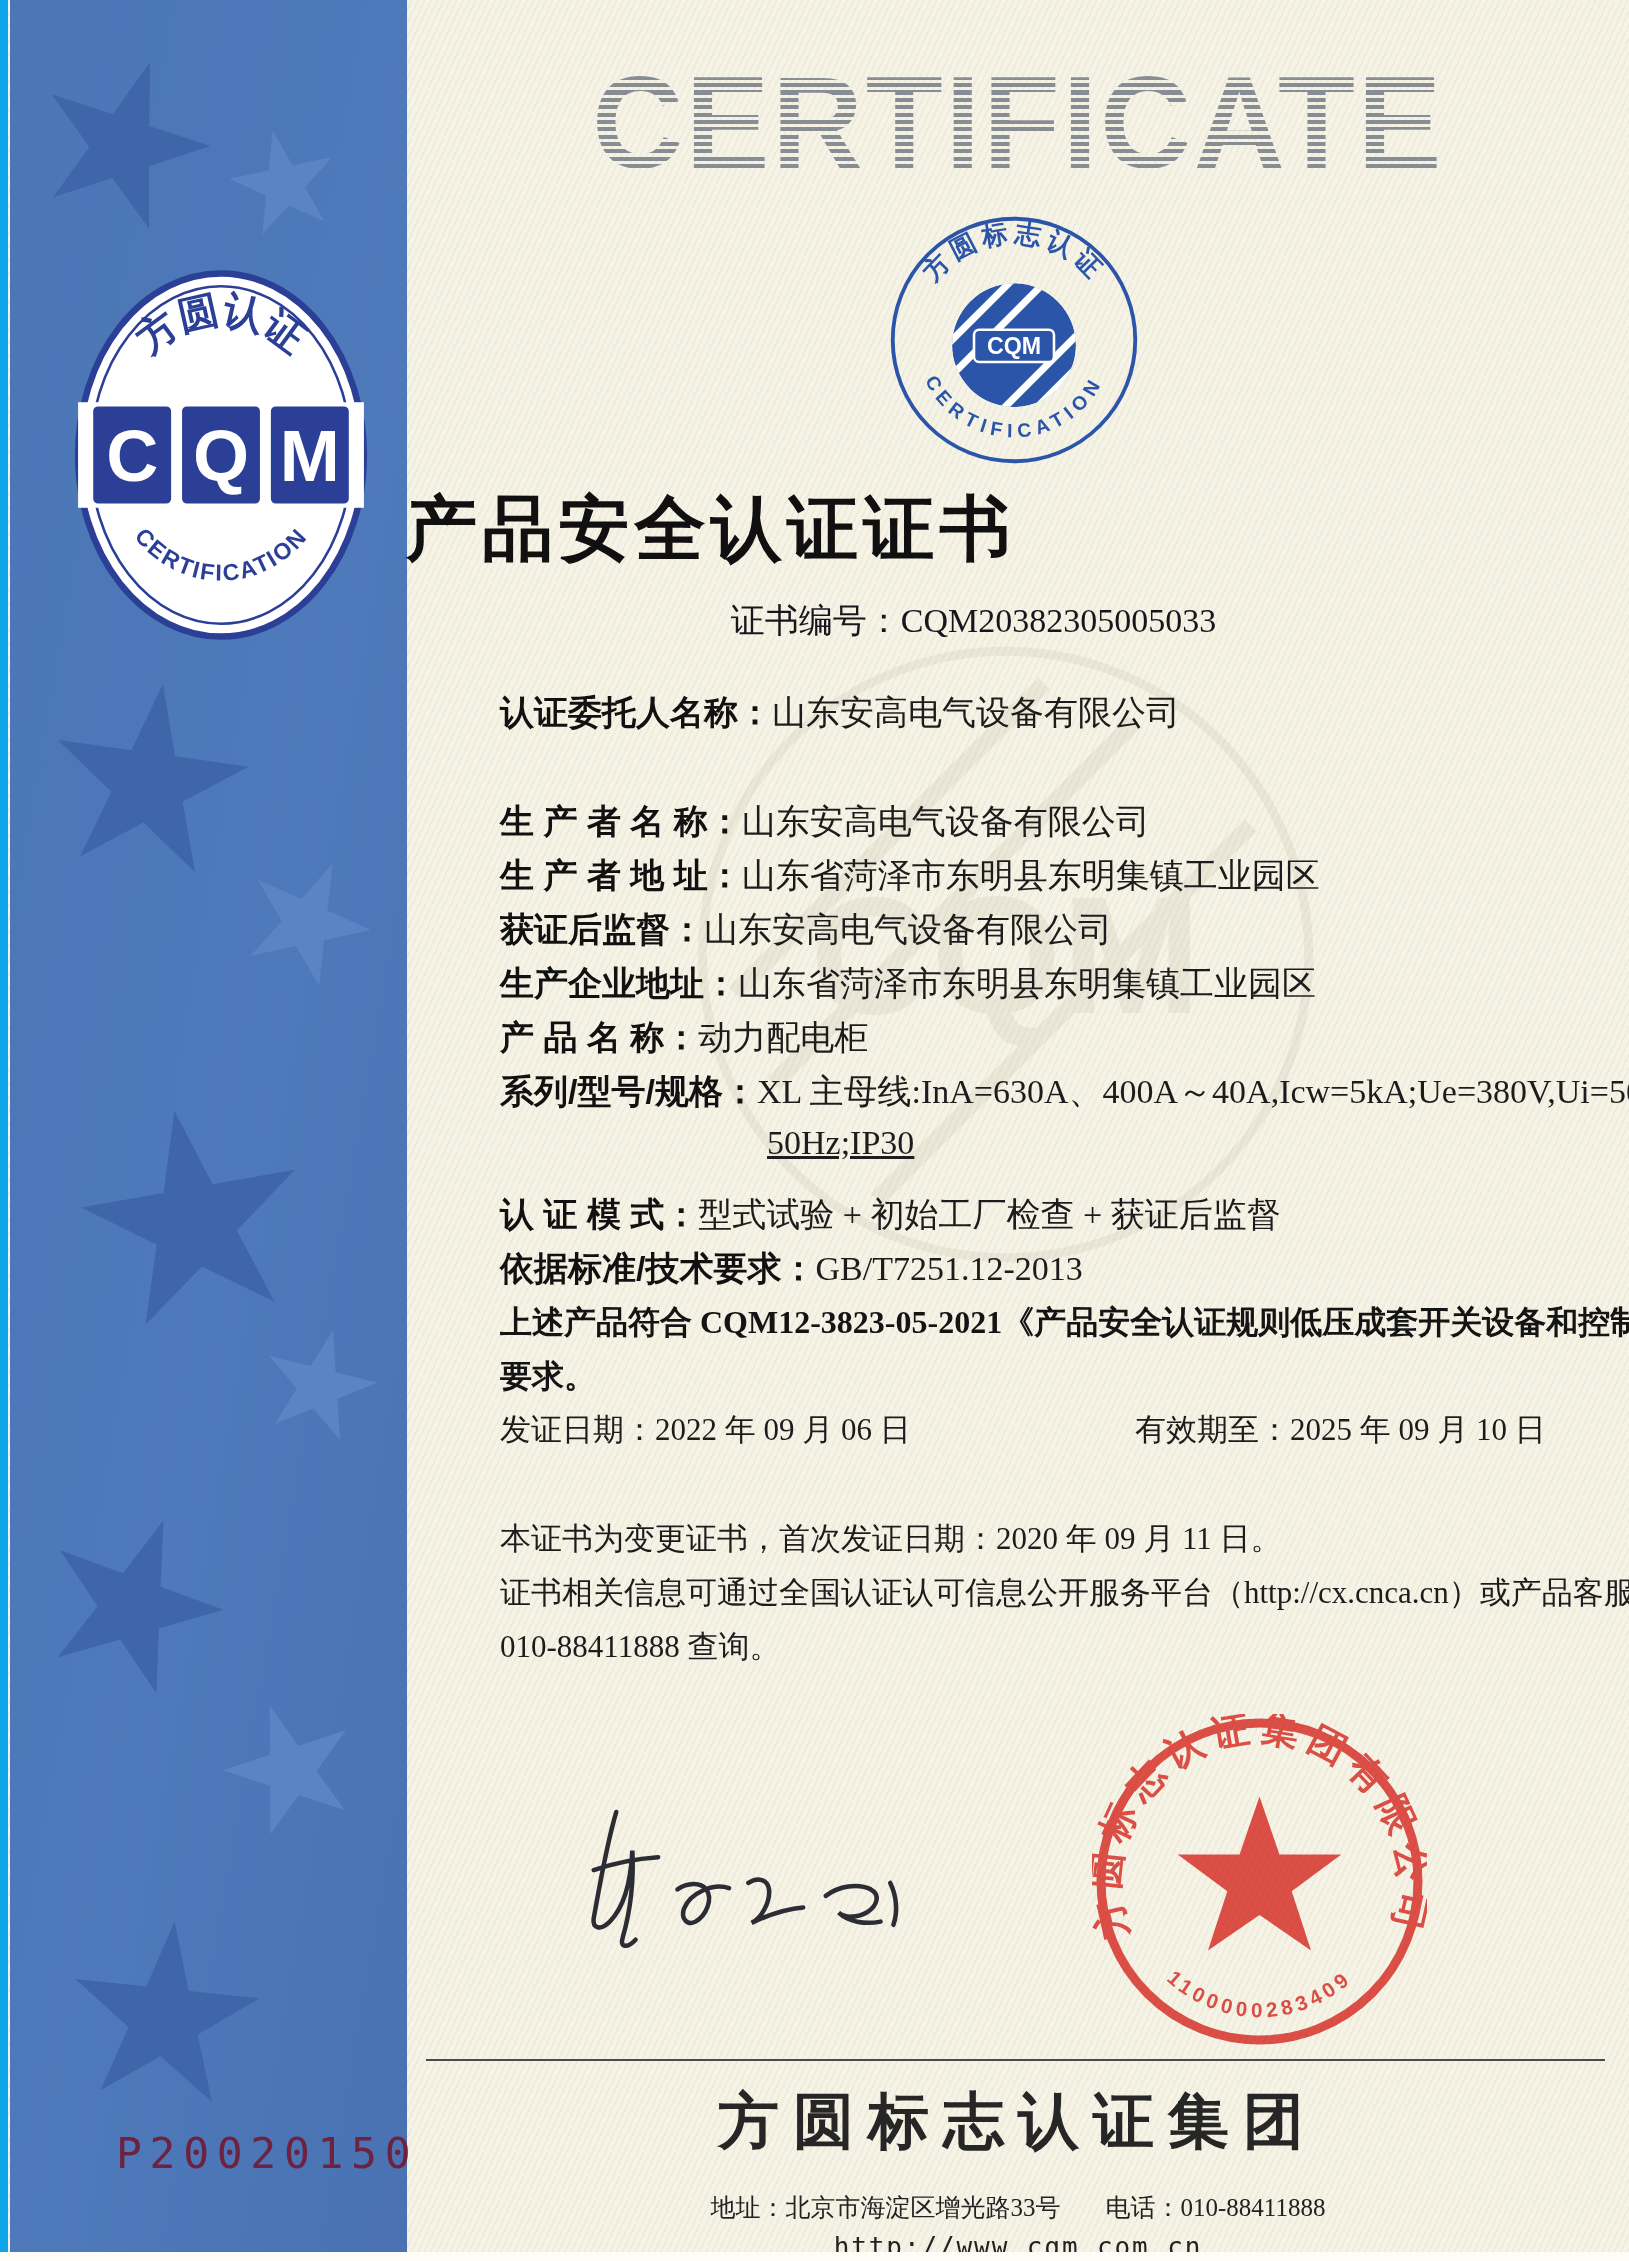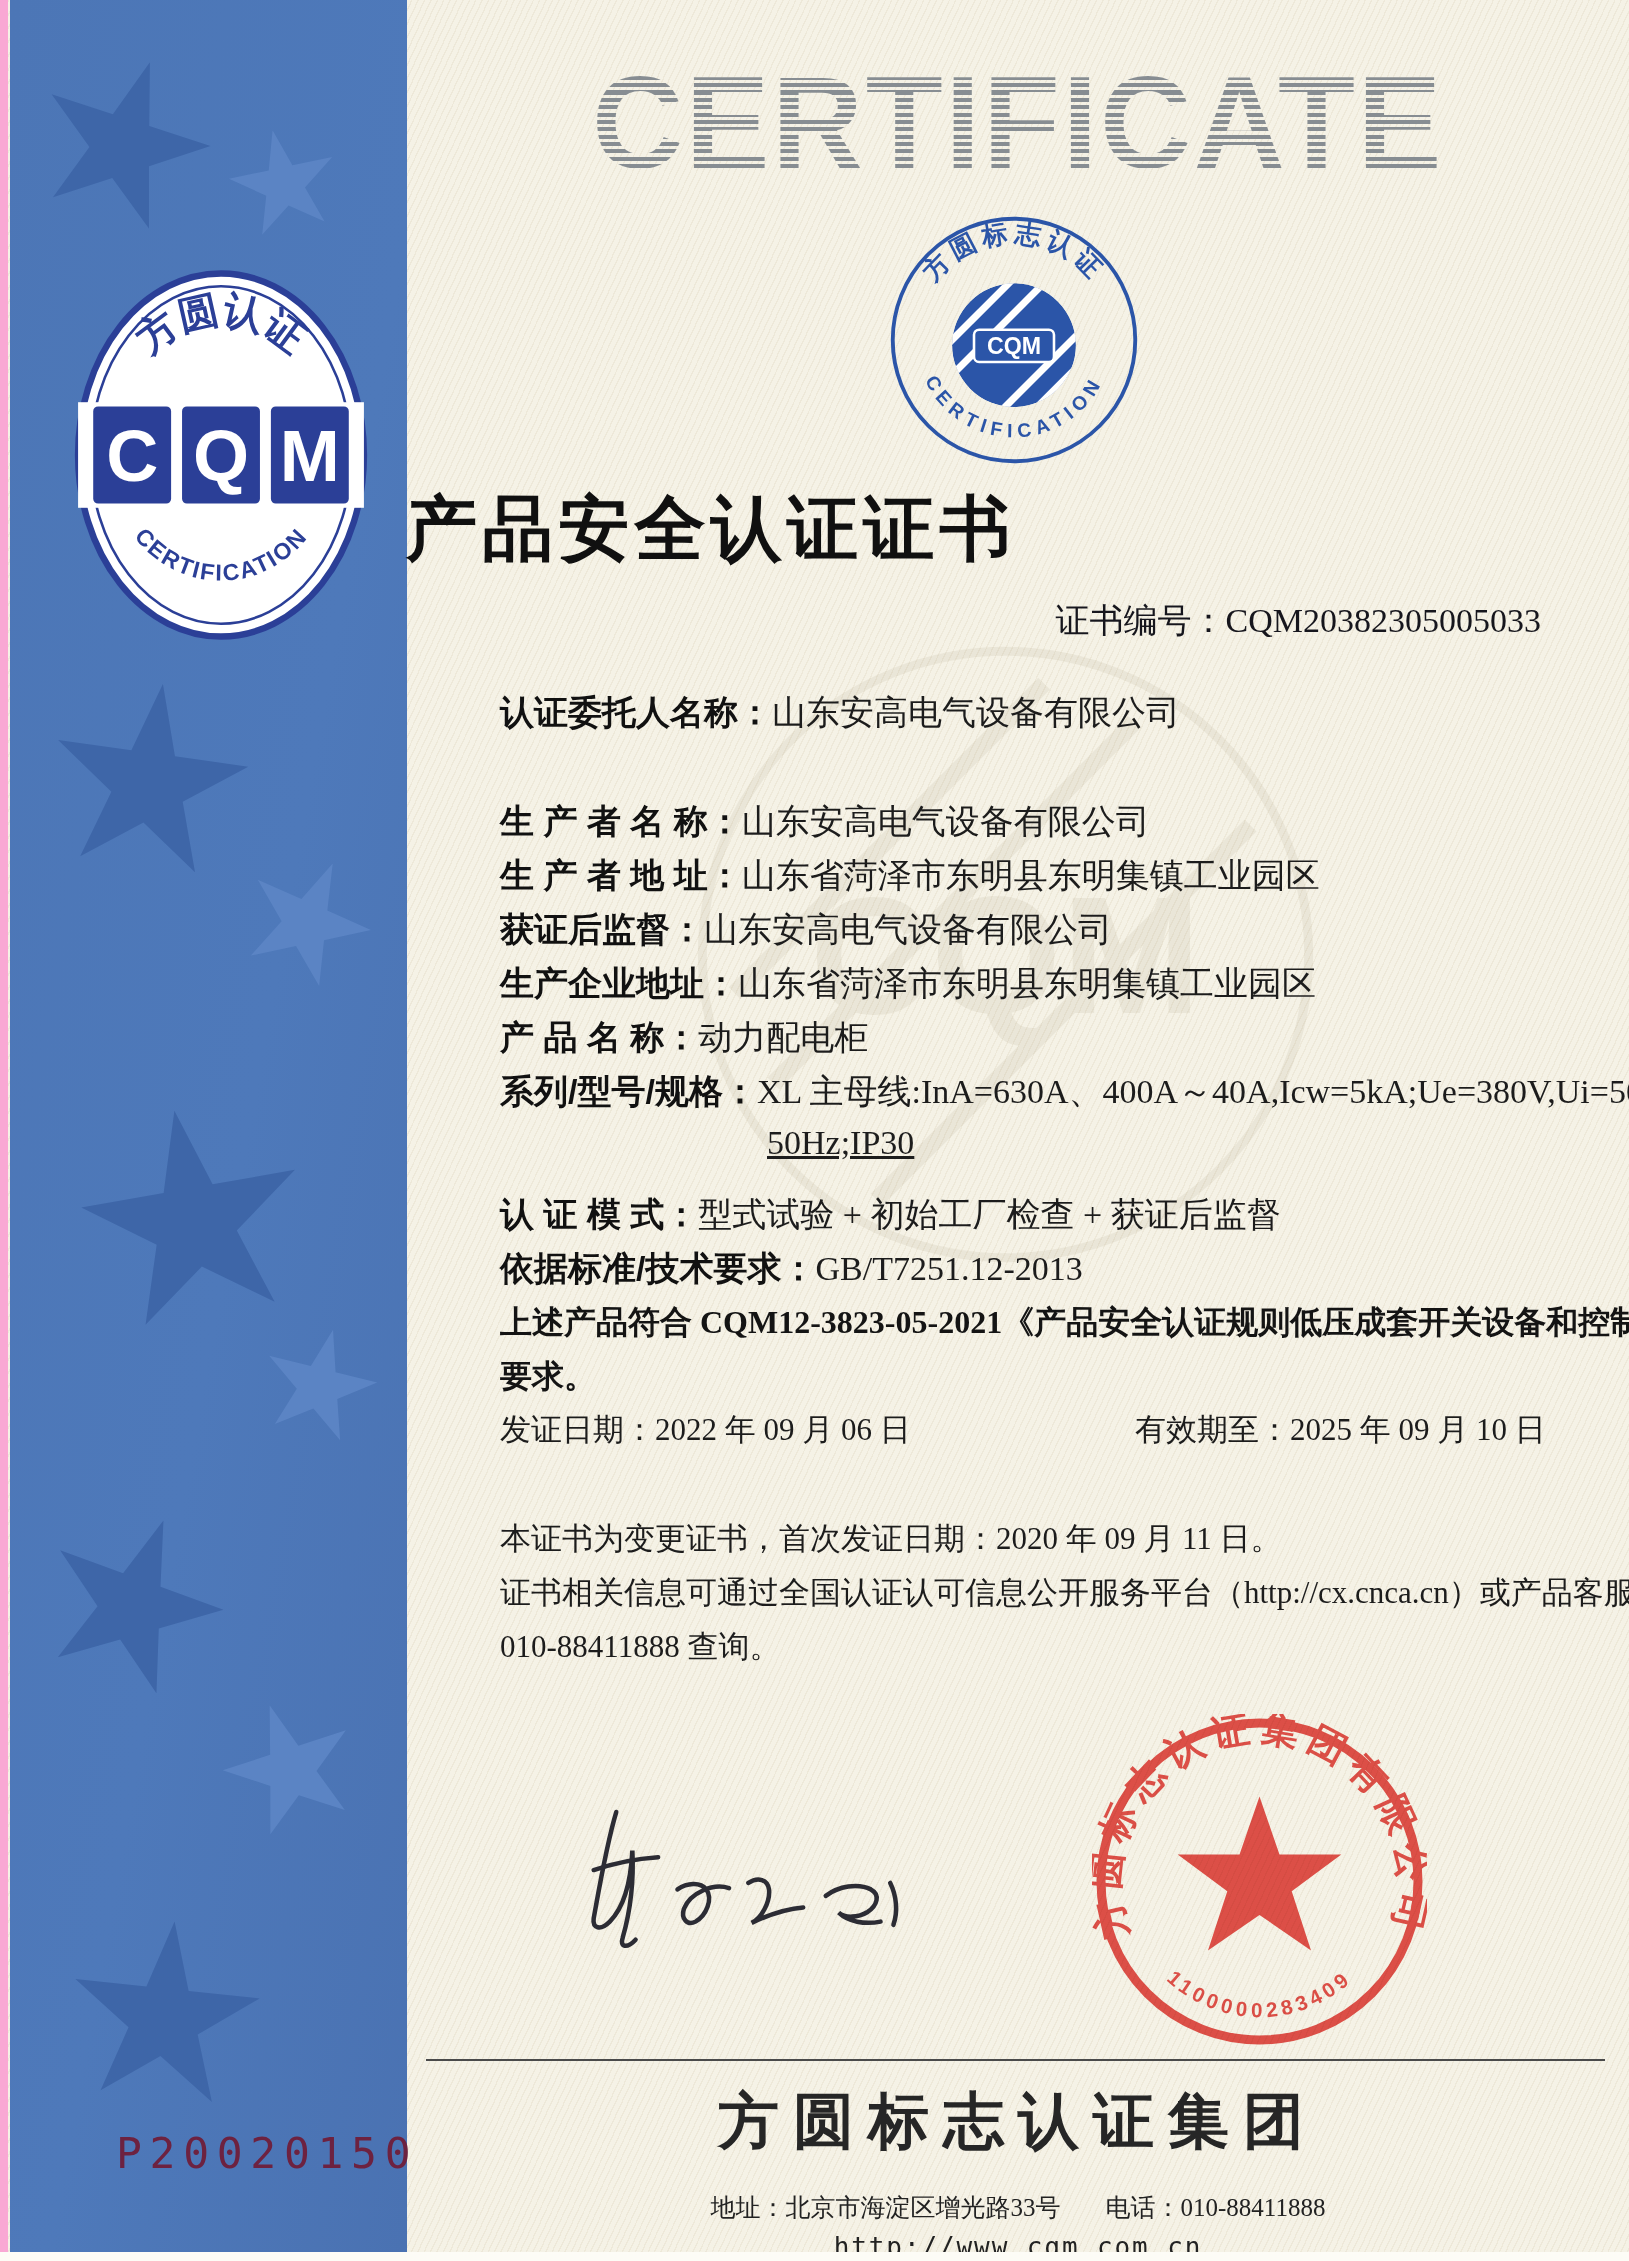--- a/index.html
+++ b/index.html
@@ -1,16 +1,16 @@
 <!DOCTYPE html>
 <html style="font-size:10.3px"><head>
 <meta charset="utf-8">
 <style>
   html,body{margin:0;padding:0;background:#ffffff;}
-  .page{position:relative;width:1630px;height:2261px;background:#f9a8d4;overflow:hidden;
+  .page{position:relative;width:1630px;height:2261px;background:#0ea5e9;overflow:hidden;
         font-family:"Liberation Serif",serif;color:#1d1d1d;}
   
   .paper{position:absolute;left:7.7px;top:0;right:0;bottom:9px;
          background:
            repeating-linear-gradient(115deg, rgba(196,183,148,0.16) 0 1.3px, rgba(0,0,0,0) 1.3px 5.8px),
            #f5f2e6;}
   
   .band{position:absolute;left:9.7px;top:0;width:397px;height:2252px;
         background:linear-gradient(100deg,#4c76b6 0%,#4e79ba 55%,#4a72b2 100%);overflow:hidden;}
   .star{position:absolute;clip-path:polygon(50% 0%,61% 35%,98% 35%,68% 57%,79% 91%,50% 70%,21% 91%,32% 57%,2% 35%,39% 35%);}
@@ -27,21 +27,21 @@
   .oval-badge{position:absolute;left:71px;top:266px;}
   
   .round-logo{position:absolute;left:885px;top:211px;}
 
   
   .watermark{position:absolute;left:683px;top:632px;opacity:0.07;}
 
   .doc-title{position:absolute;left:406px;top:482px;width:1224px;text-align:left;
       font-family:"Liberation Serif",serif;font-weight:700;font-size:71px;letter-spacing:5.2px;color:#101010;}
 
-  .certno{position:absolute;left:406px;top:598px;width:1135px;text-align:right;font-size:34px;color:#16161d;}
+  .certno{position:absolute;left:406px;top:598px;width:1135px;text-align:center;font-size:34px;color:#16161d;}
   .certno .lbl{font-weight:400;}
 
   .row{position:absolute;left:500px;width:1096px;font-size:34px;line-height:1.25;white-space:nowrap;}
   .row .lbl{font-family:"Liberation Sans",sans-serif;font-weight:700;color:#111;}
   .row .val{font-family:"Liberation Serif",serif;color:#1c1c1c;}
   .spec2{position:absolute;left:767px;font-size:34px;font-family:"Liberation Serif",serif;text-decoration:underline;}
   .stmt{position:absolute;left:500px;width:1096px;font-size:32px;font-weight:600;color:#141414;white-space:nowrap;}
   .note{position:absolute;left:500px;width:1109px;font-size:31px;color:#1c1c1c;white-space:nowrap;}
   .expiry{position:absolute;left:1135px;font-size:31px;color:#1c1c1c;white-space:nowrap;}
 

